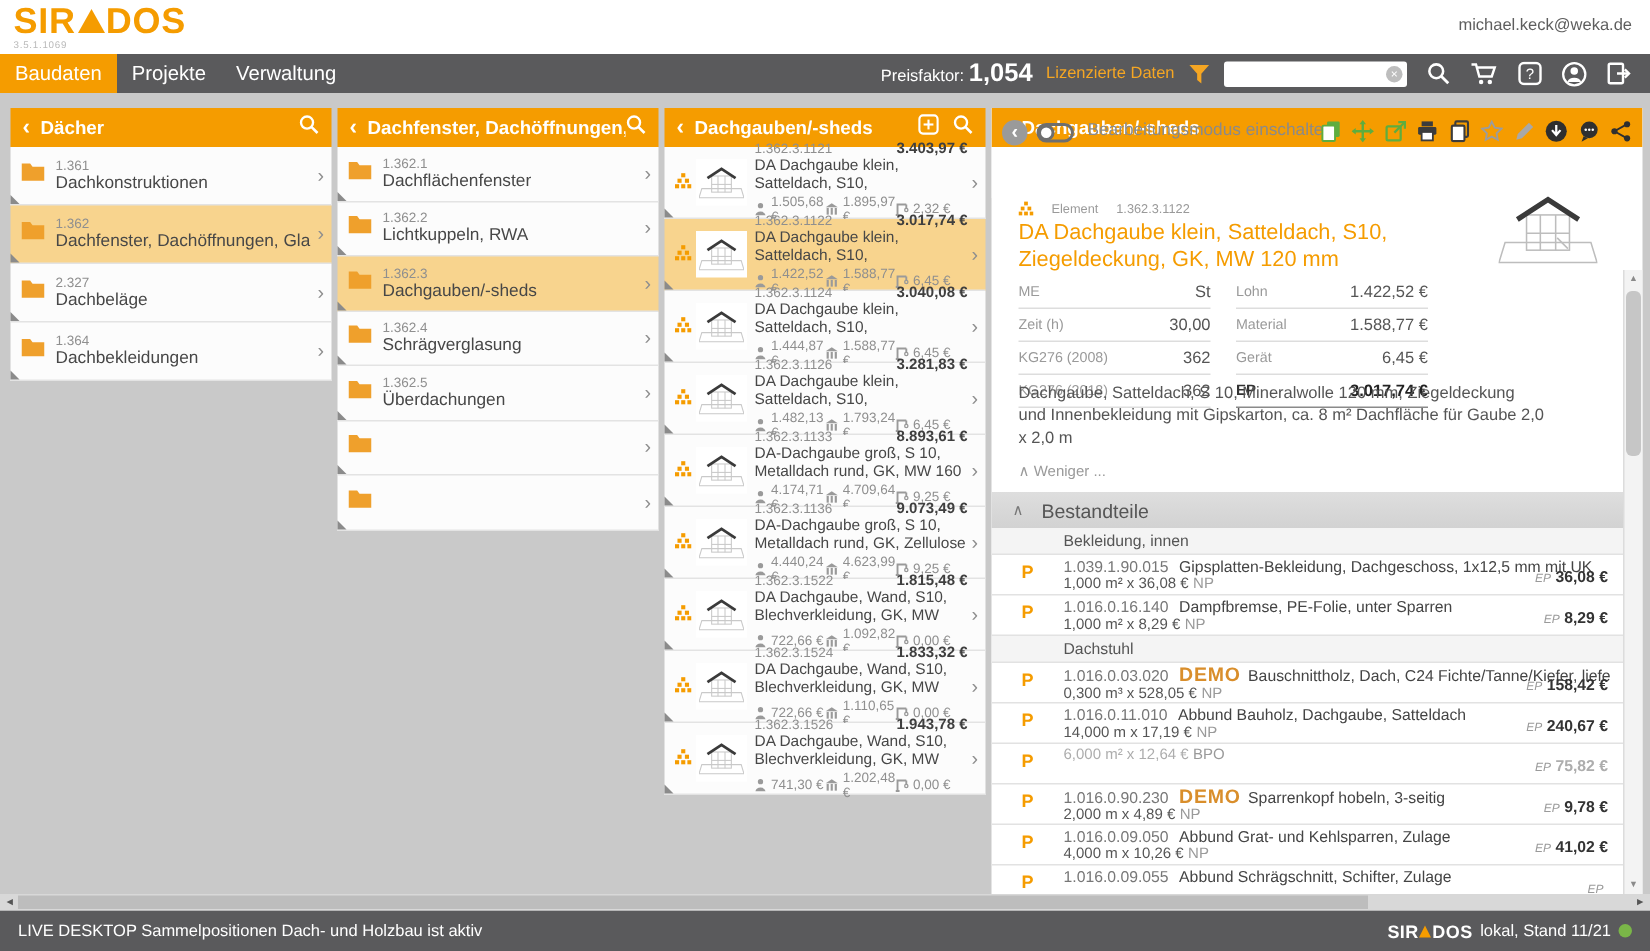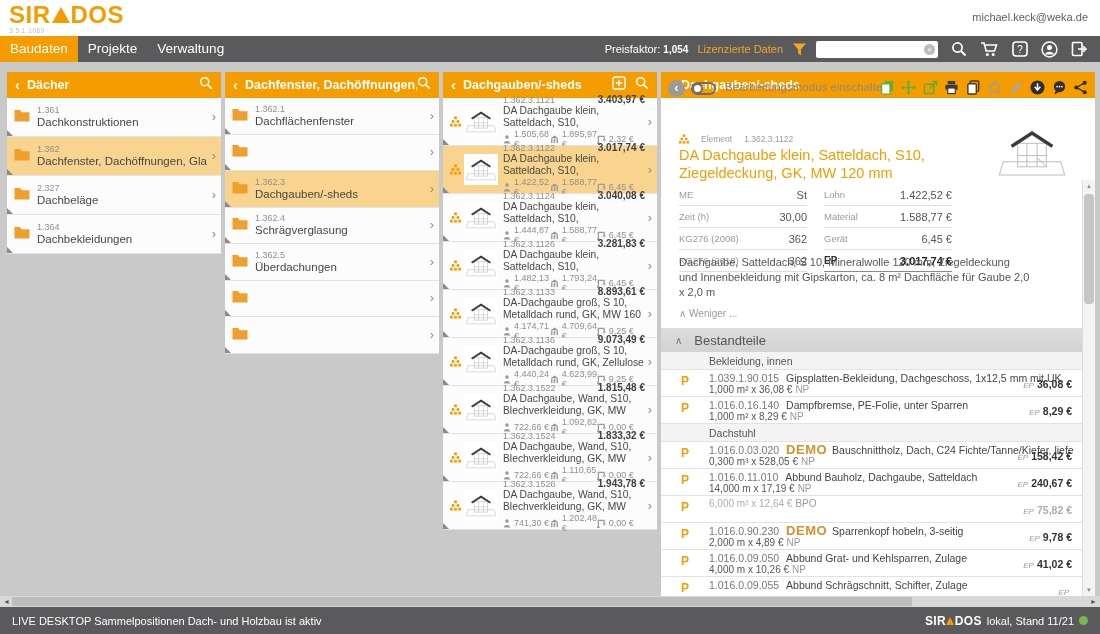--- a/index.html
+++ b/index.html
@@ -11,21 +11,21 @@
   .logo .tri { display:inline-block; width:0; height:0; border-left:9px solid transparent; border-right:9px solid transparent; border-bottom:16px solid #F59C00; margin:0 1px; }
   .logo .version { font-size:6.5px; font-weight:normal; color:#B9B9B9; letter-spacing:.5px; line-height:7px; }
   .user-email { position:absolute; right:12px; top:11px; font-size:11px; color:#5E5E5E; }
 
   
   .navbar { height:26px; background:#5A5A5C; display:flex; align-items:center; }
   .nav-tab { color:#fff; font-size:13.5px; padding:0 10px; height:26px; line-height:26px; cursor:default; }
   .nav-tab.active { background:#F59C00; }
   .nav-right { margin-left:auto; display:flex; align-items:center; gap:9px; padding-right:12px; }
   .preisfaktor { color:#fff; font-size:11px; }
-  .preisfaktor b { font-size:10px;margin-top:30px; }
+  .preisfaktor b { font-size:17px;margin-top:30px; }
   .licensed { color:#F5A623; font-size:11px; }
   .searchbox { width:122px; height:17px; background:#fff; border-radius:2px; position:relative; display:flex; align-items:center; }
   .searchbox input { border:none; outline:none; width:100px; height:13px; margin-left:5px; font-size:10px; font-family:"Liberation Sans",sans-serif; }
   .search-clear { position:absolute; right:3px; width:11px; height:11px; border-radius:50%; background:#BDBDBD; color:#fff; font-size:8px; line-height:11px; text-align:center; }
   .nav-icons { display:flex; align-items:center; gap:13px; margin-left:4px; }
   .nav-icons svg { display:block; }
 
   
   .workspace { position:relative; height:534px; background:#C9C9C9; }
   .panel { position:absolute; top:10px; }
@@ -266,20 +266,24 @@
             <span class="cat-code" style="display:block;">1.362.1</span>
             <span class="cat-label" style="display:block;">Dachflächenfenster</span>
           </span>
           <span class="row-chev">›</span>
         </div>
 
         <div class="cat-row fold">
           <span class="folder"><svg width="16" height="13" viewBox="0 0 16 13">
               <path d="M0.5 1 h5.6 l1.6 2.2 h7.8 V12.5 H0.5 Z" fill="#EFA02C"></path>
             </svg></span>
+          <span class="cat-text">
+            <span class="cat-code" style="display:block;">1.362.2</span>
+            <span class="cat-label" style="display:block;">Lichtkuppeln, RWA</span>
+          </span>
           <span class="row-chev">›</span>
         </div>
 
         <div class="cat-row fold selected">
           <span class="folder"><svg width="16" height="13" viewBox="0 0 16 13">
               <path d="M0.5 1 h5.6 l1.6 2.2 h7.8 V12.5 H0.5 Z" fill="#EFA02C"></path>
             </svg></span>
           <span class="cat-text">
             <span class="cat-code" style="display:block;">1.362.3</span>
             <span class="cat-label" style="display:block;">Dachgauben/-sheds</span>

